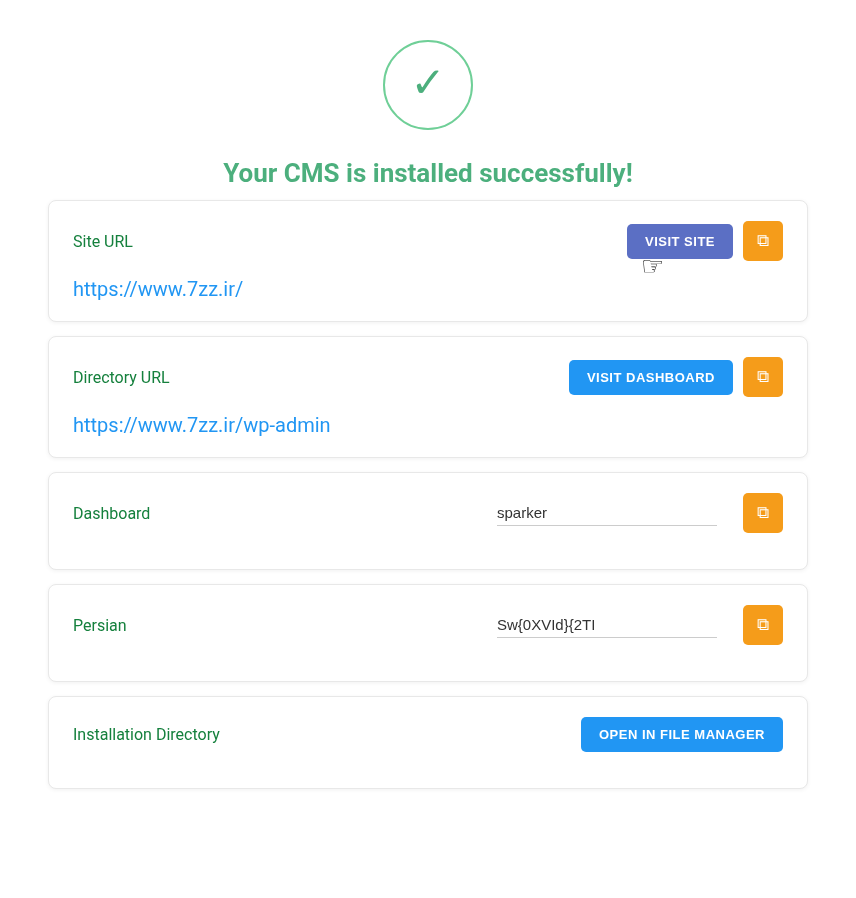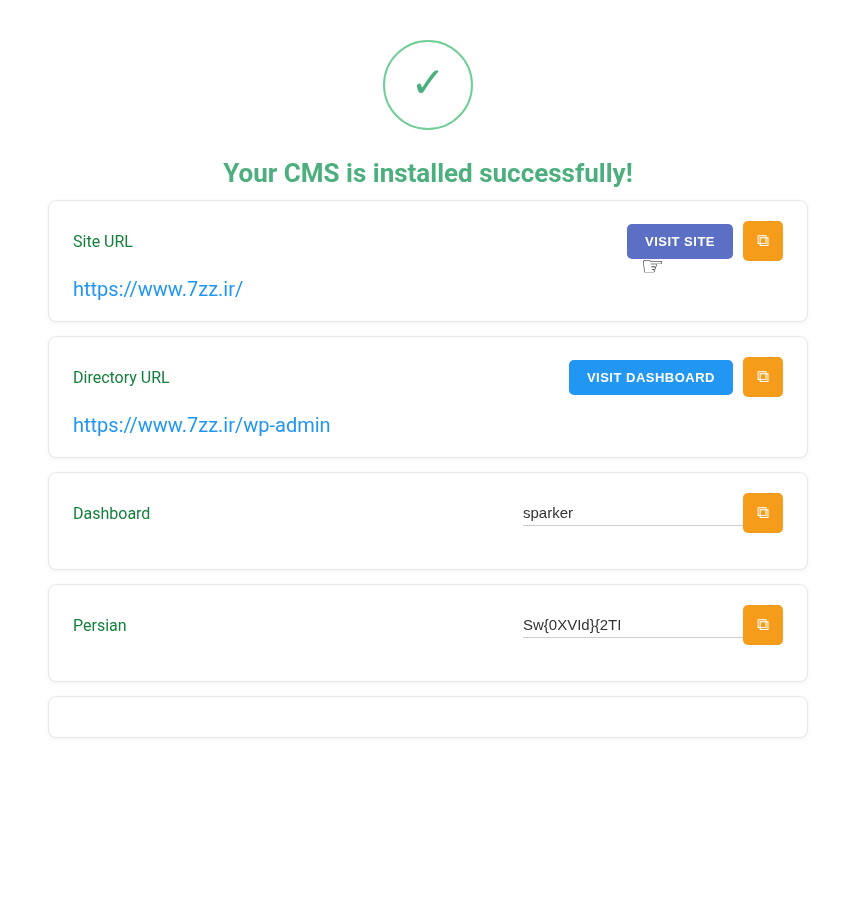--- a/index.html
+++ b/index.html
@@ -162,21 +162,21 @@
       padding: 4px 0;
       outline: none;
       min-width: 220px;
       flex: 1;
     }
 
     .card-value-row {
       display: flex;
       align-items: center;
       justify-content: flex-end;
-      gap: 0;
+      gap: 26px;
     }
 
     .btn-visit-wrapper {
       position: relative;
       display: inline-block;
     }
 
     .hand-cursor-overlay {
       position: absolute;
       bottom: -22px;
@@ -244,15 +244,21 @@
       <div class="card-value-row">
         <input class="value-input" type="text" readonly="" value="Sw{0XVId}{2TI" style="">
         <button class="btn-copy">
           <span>⧉</span>
         </button>
       </div>
     </div>
   </div>
 
   <div class="info-card">
+    <div class="card-row">
+      <span class="card-label">Installation Directory</span>
+      <div class="card-actions">
+        <button class="btn-file-manager">OPEN IN FILE MANAGER</button>
+      </div>
+    </div>
   </div>
 
 </div>
 
 </body></html>

